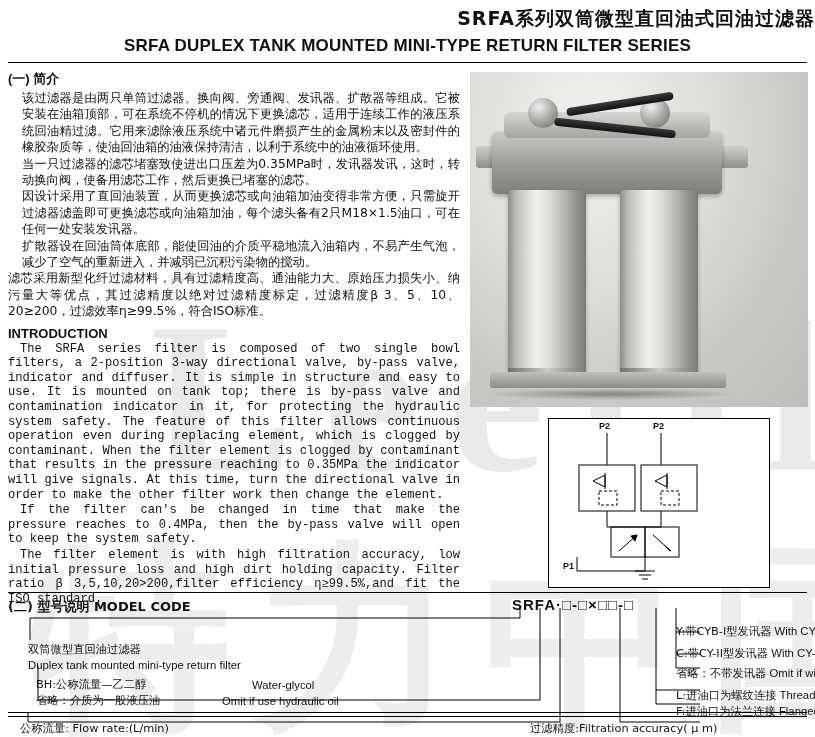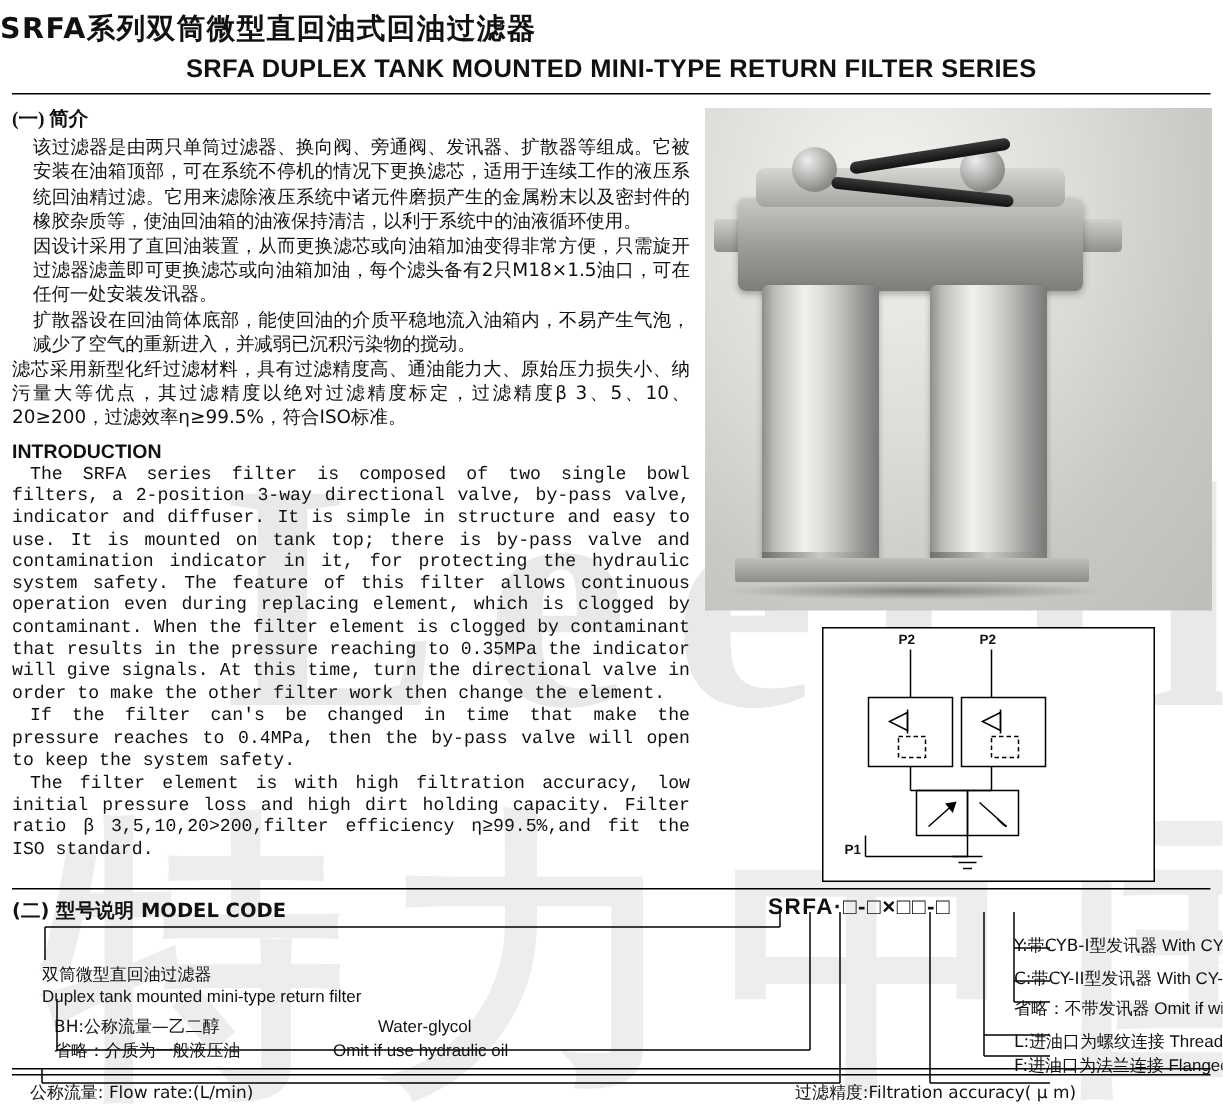--- a/index.html
+++ b/index.html
@@ -27,21 +27,21 @@
     font-weight:bold;
     white-space:nowrap;
     line-height:1;
   }
   .wm1{left:150px;top:290px;font-size:215px;letter-spacing:30px;}
   .wm2{left:30px;top:540px;font-size:200px;letter-spacing:26px;color:#ededed;}
 
   
   .title-cn{
     position:absolute;left:0;right:0;top:6px;
-    text-align:left;
+    text-align:right;
     font-family:"DejaVu Sans", sans-serif;
     font-weight:bold;
     font-size:19px;
     letter-spacing:1px;
   }
   .title-en{
     position:absolute;left:0;right:0;top:36px;
     text-align:center;
     font-family:"Liberation Sans", sans-serif;
     font-weight:bold;
@@ -51,21 +51,21 @@
   .rule-top{
     position:absolute;left:8px;right:8px;top:62px;
     border-top:1px solid #000;
   }
 
   
   .col-left{
     position:absolute;left:8px;top:68px;width:452px;
   }
   .sec-head{
-    font-family:Liberation Serif, serif;
+    font-family:Liberation Sans, sans-serif;
     font-weight:bold;font-size:13px;margin:2px 0 2px 0;
   }
   .cn-p{
     font-family:"DejaVu Sans", sans-serif;
     font-size:12.3px;
     line-height:16.4px;
     text-align:justify;
     text-indent:0;
     margin:0;
   }
@@ -204,20 +204,21 @@
     <div class="wm-text wm2">特力中国</div>
   </div>
 
   <div class="title-cn">SRFA系列双筒微型直回油式回油过滤器</div>
   <div class="title-en">SRFA DUPLEX TANK MOUNTED MINI-TYPE RETURN FILTER SERIES</div>
   <div class="rule-top"></div>
 
   <div class="col-left">
     <div class="sec-head">(一) 简介</div>
     <p class="cn-p ind">该过滤器是由两只单筒过滤器、换向阀、旁通阀、发讯器、扩散器等组成。它被安装在油箱顶部，可在系统不停机的情况下更换滤芯，适用于连续工作的液压系统回油精过滤。它用来滤除液压系统中诸元件磨损产生的金属粉末以及密封件的橡胶杂质等，使油回油箱的油液保持清洁，以利于系统中的油液循环使用。</p>
+    <p class="cn-p ind">当一只过滤器的滤芯堵塞致使进出口压差为0.35MPa时，发讯器发讯，这时，转动换向阀，使备用滤芯工作，然后更换已堵塞的滤芯。</p>
     <p class="cn-p ind">因设计采用了直回油装置，从而更换滤芯或向油箱加油变得非常方便，只需旋开过滤器滤盖即可更换滤芯或向油箱加油，每个滤头备有2只M18×1.5油口，可在任何一处安装发讯器。</p>
     <p class="cn-p ind">扩散器设在回油筒体底部，能使回油的介质平稳地流入油箱内，不易产生气泡，减少了空气的重新进入，并减弱已沉积污染物的搅动。</p>
     <p class="cn-p">滤芯采用新型化纤过滤材料，具有过滤精度高、通油能力大、原始压力损失小、纳污量大等优点，其过滤精度以绝对过滤精度标定，过滤精度β 3、5、10、20≥200，过滤效率η≥99.5%，符合ISO标准。</p>
 
     <div class="en-head">INTRODUCTION</div>
     <p class="en-p ind">The SRFA series filter is composed of two single bowl filters, a 2-position 3-way directional valve, by-pass valve, indicator and diffuser. It is simple in structure and easy to use. It is mounted on tank top; there is by-pass valve and contamination indicator in it, for protecting the hydraulic system safety. The feature of this filter allows continuous operation even during replacing element, which is clogged by contaminant. When the filter element is clogged by contaminant that results in the pressure reaching to 0.35MPa the indicator will give signals. At this time, turn the directional valve in order to make the other filter work then change the element.</p>
     <p class="en-p ind">If the filter can's be changed in time that make the pressure reaches to 0.4MPa, then the by-pass valve will open to keep the system safety.</p>
     <p class="en-p ind">The filter element is with high filtration accuracy, low initial pressure loss and high dirt holding capacity. Filter ratio β 3,5,10,20&gt;200,filter efficiency η≥99.5%,and fit the ISO standard.</p>
   </div>
 

